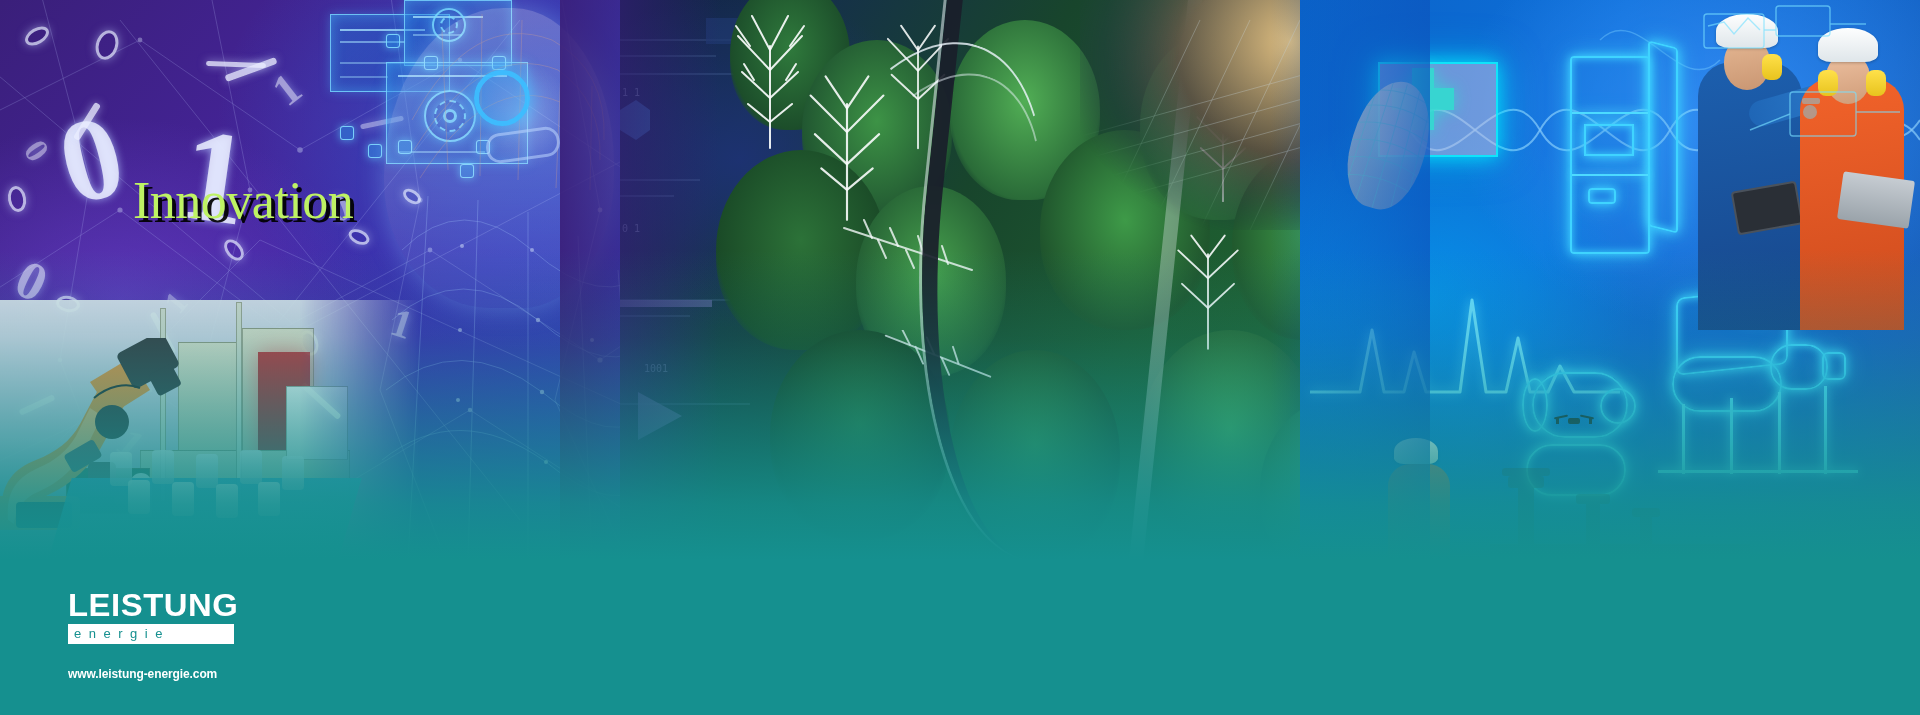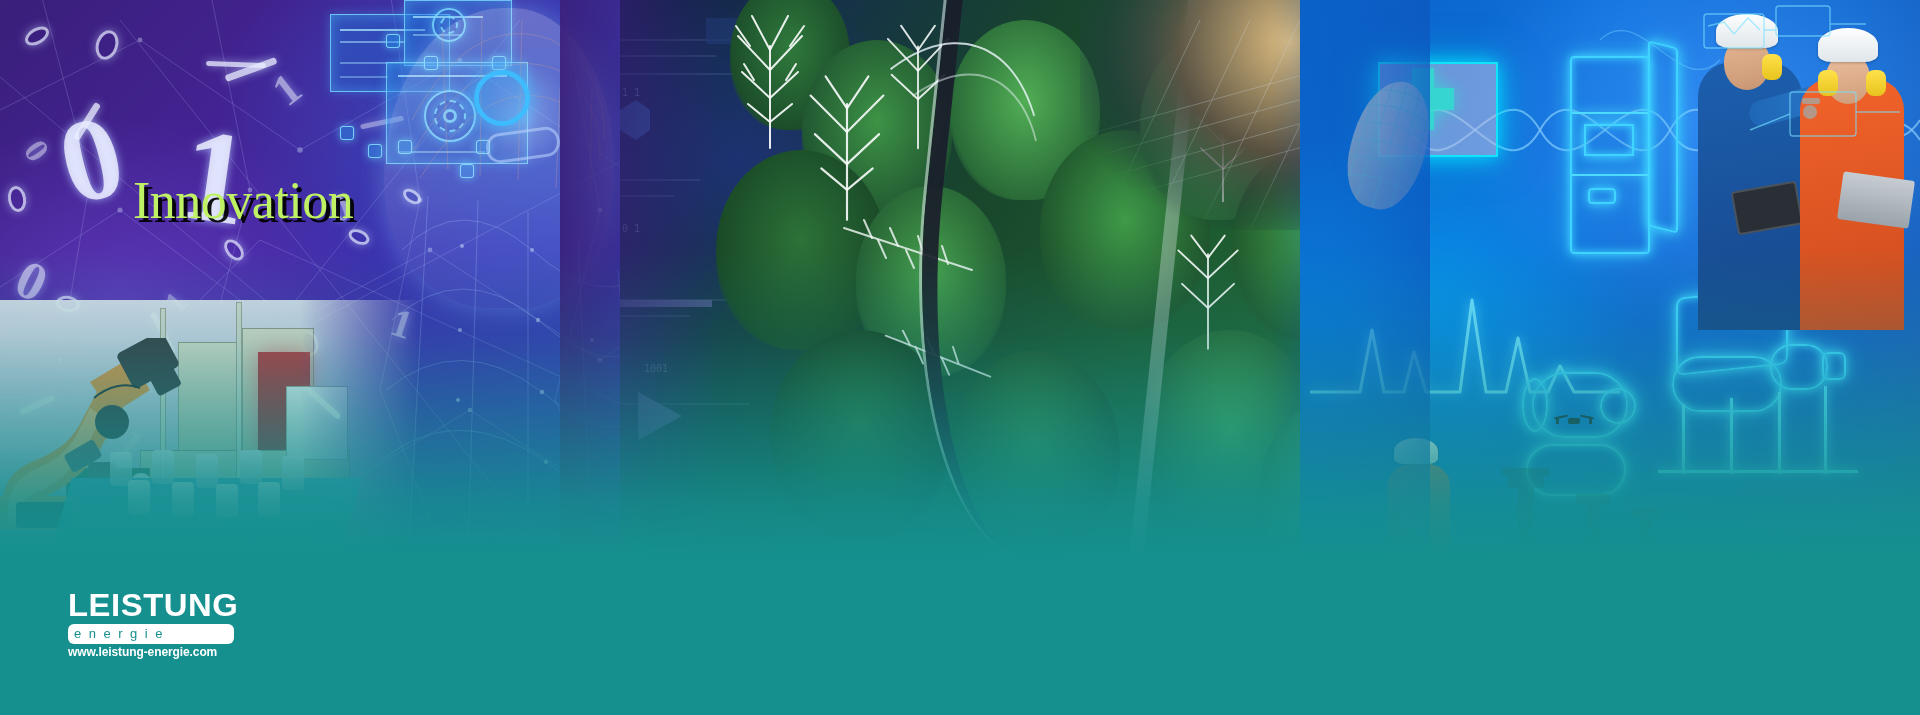--- a/index.html
+++ b/index.html
@@ -280,29 +280,29 @@
   
   .logo{ position:absolute; left:68px; top:590px; width:240px; }
   .logo-word{
     display:block; color:#fff;
     font-family:"Liberation Sans", sans-serif;
     font-weight:700; font-size:31px; letter-spacing:.5px; line-height:1;
     transform:scaleX(1.06); transform-origin:left center;
   }
   .logo-band{
     display:block; margin-top:3px; width:166px; height:20px;
-    background:#fff; position:relative;border-radius:6px;
+    background:#fff; position:relative;
   }
   .logo-sub{
     position:absolute; left:6px; top:2px;
     color:#15908f; font-family:"Liberation Sans", sans-serif;
     font-weight:400; font-size:13px; letter-spacing:7.5px; line-height:16px;
   }
   .logo-url{
-    display:block; margin-top:1px; color:#fff;
+    display:block; margin-top:23px; color:#fff;
     font-family:"Liberation Sans", sans-serif;
     font-weight:700; font-size:12px; letter-spacing:-.1px;
   }
 
   
   .tagline{
     position:absolute; left:340px; top:615px; width:1300px;
     color:#fff; text-align:left; white-space:nowrap;
     font-family:"Liberation Sans", sans-serif;
     font-weight:700; font-size:33px; letter-spacing:.2px;

